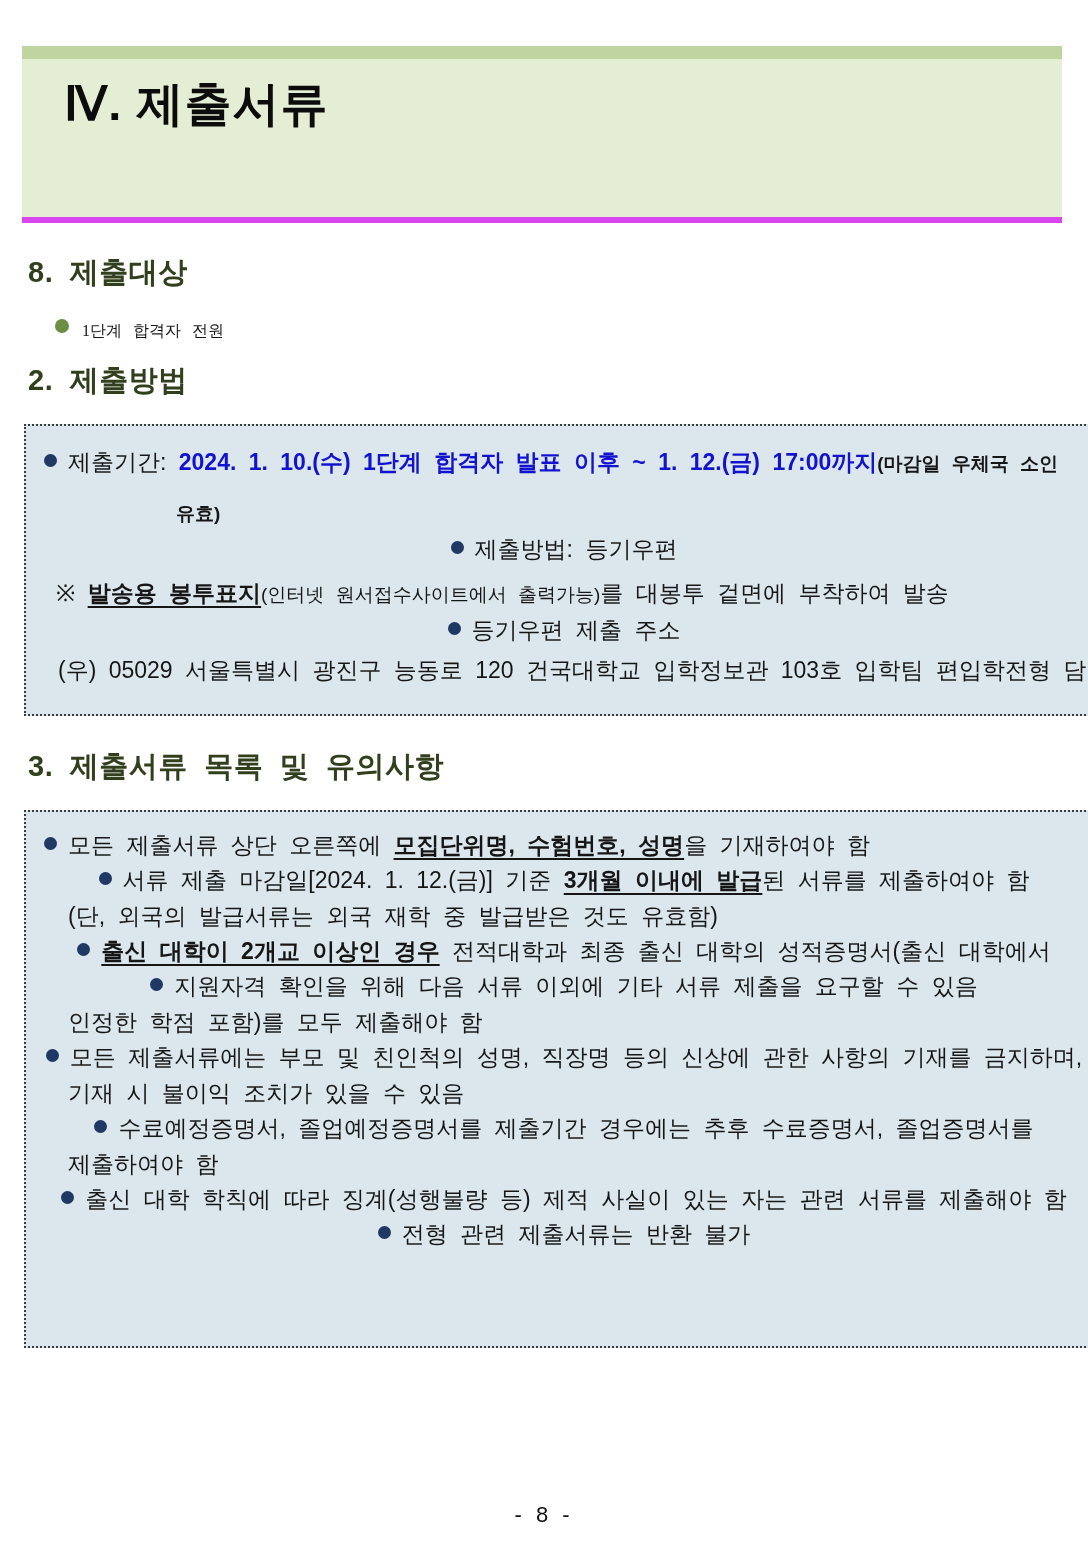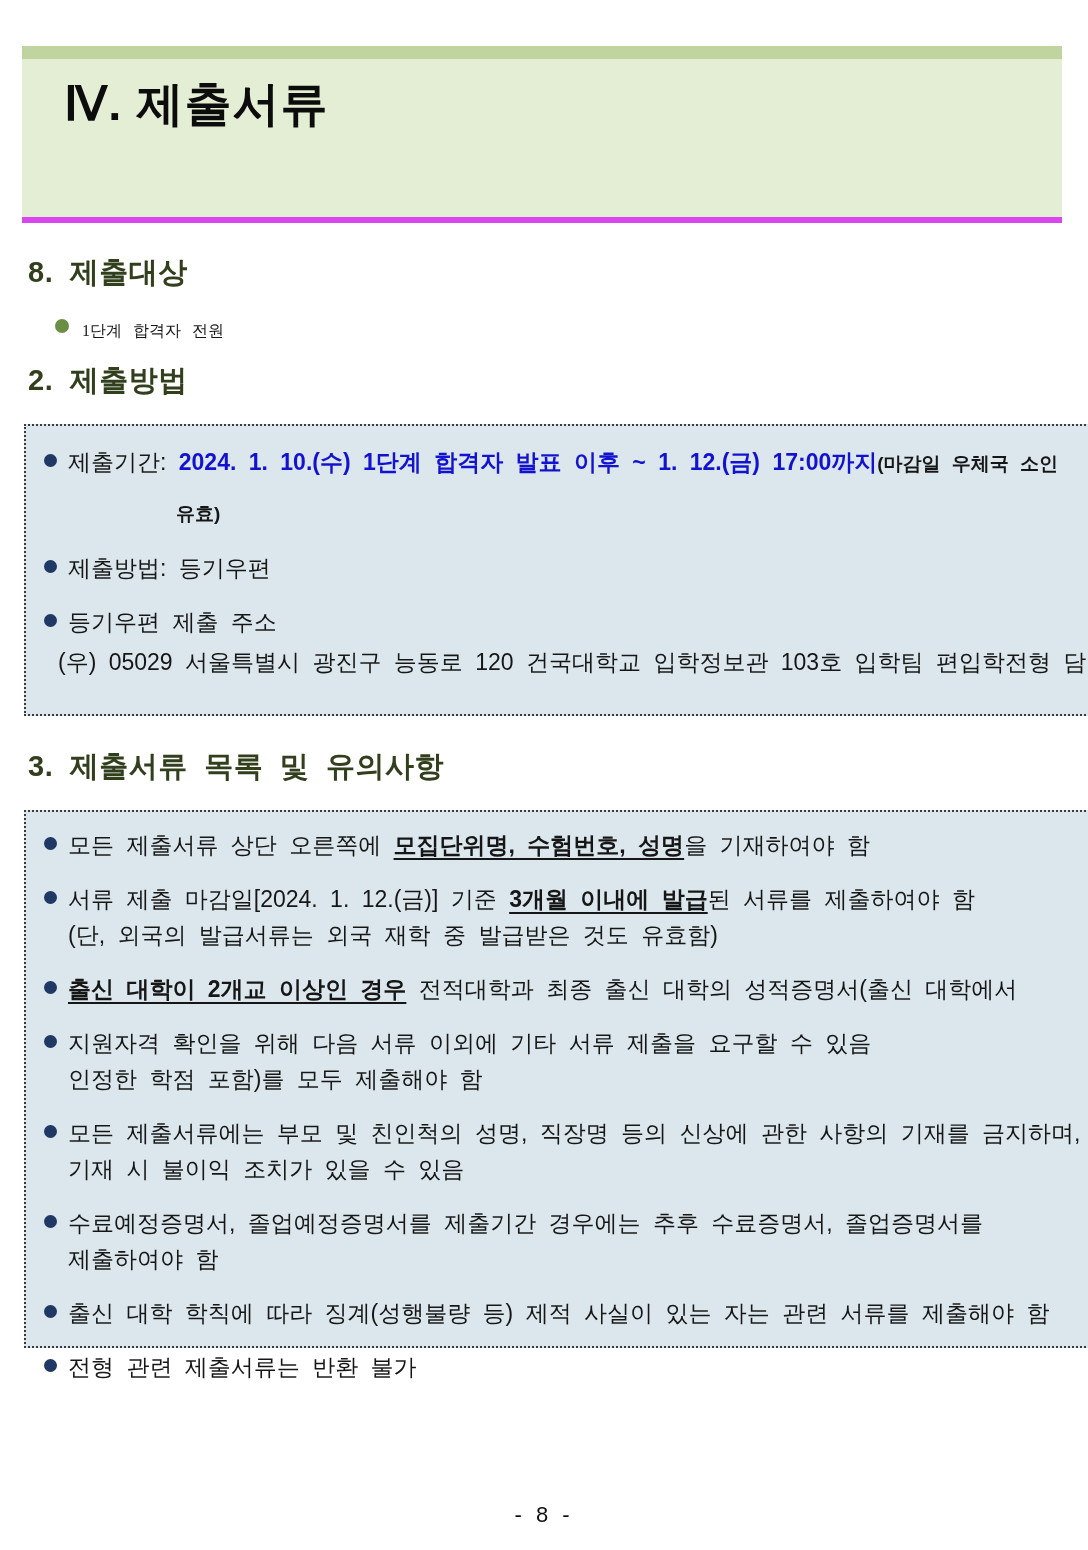--- a/index.html
+++ b/index.html
@@ -37,21 +37,21 @@
   
   .info-box{position:absolute;left:24px;width:1040px;background:var(--box-bg);
     border:2px dotted var(--box-border);padding:20px 16px 0 18px;font-size:23px;
     line-height:30px;word-spacing:6px;}
   .box1{top:424px;height:268px;}
   .box2{top:810px;height:516px;padding-top:18px;}
   .row{white-space:nowrap;}
   .row.mt8{margin-top:17px;}
   .row.mt10{margin-top:10px;}
   .row.mt14{margin-top:14px;}
-  .row.mt16{margin-top:24px;}
+  .row.mt16{margin-top:5px;text-align:center;}
   .row.mt6{margin-top:6px;}
   .cont-deep{padding-left:132px;}
   .cont{padding-left:24px;}
   .ref-line{padding-left:12px;}
   .addr-line{padding-left:14px;}
   .blue{color:var(--highlight-blue);font-weight:800;}
   .b{font-weight:400;}
   .bu{font-weight:800;text-decoration:underline;text-underline-offset:5px;text-decoration-thickness:2px;}
   .small{font-size:19px;}
   .small-b{font-size:19px;font-weight:800;}
@@ -76,20 +76,21 @@
   <div class="target-item"><span class="dot green"></span><span>1단계 합격자 전원</span></div>
 
   <h2 class="sec-h" style="top:362px">2. 제출방법</h2>
 
   <div class="info-box box1">
     <div class="row first-line"><span class="dot navy"></span><span>제출기간: </span><span class="blue">2024. 1. 10.(수) 1단계 합격자 발표 이후 ~ 1. 12.(금) 17:00까지</span><span class="small-b">(마감일 우체국 소인</span></div>
     <div class="row mt8 cont-deep"><span class="small-b">유효)</span></div>
 
     <div class="row mt16"><span class="dot navy"></span><span>제출방법: 등기우편</span></div>
 
+    <div class="row mt14 ref-line"><span>※ </span><span class="bu">발송용 봉투표지</span><span class="small">(인터넷 원서접수사이트에서 출력가능)</span><span>를 대봉투 겉면에 부착하여 발송</span></div>
 
     <div class="row mt16"><span class="dot navy"></span><span>등기우편 제출 주소</span></div>
     <div class="row mt10 addr-line"><span>(우) 05029 서울특별시 광진구 능동로 120 건국대학교 입학정보관 103호 입학팀 편입학전형 담당자 앞</span></div>
   </div>
 
   <h2 class="sec-h" style="top:748px">3. 제출서류 목록 및 유의사항</h2>
 
   <div class="info-box box2">
     <div class="row"><span class="dot navy"></span><span>모든 제출서류 상단 오른쪽에 </span><span class="bu">모집단위명, 수험번호, 성명</span><span>을 기재하여야 함</span></div>
 

